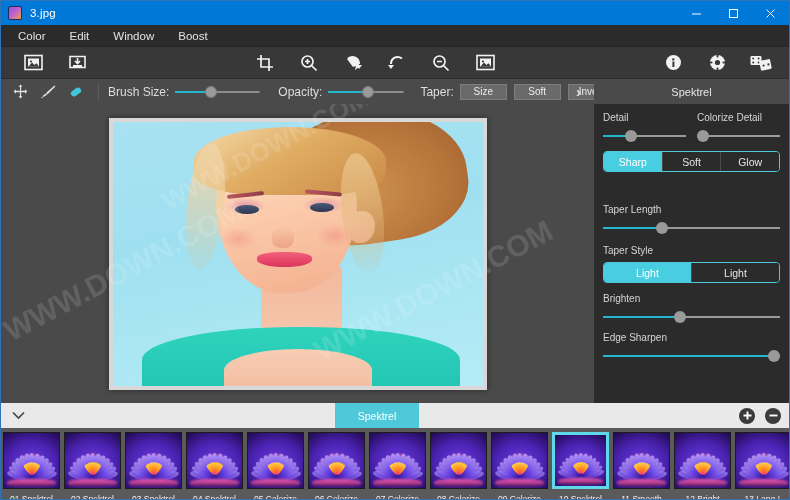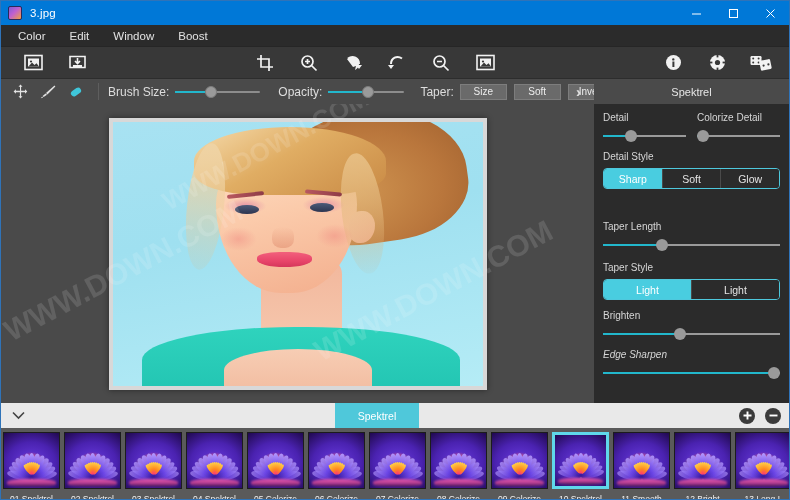--- a/index.html
+++ b/index.html
@@ -402,21 +402,20 @@
         <div class="ctrl">
           <div class="ctrl-label">Colorize Detail</div>
           <div class="sl">
             <div class="tr"></div>
               <div class="fl" style="width:5%"></div>
               <div class="kb" style="left:0%"></div>
           </div>
         </div>
       </div>
 
-      <div class="sec-label">Detail Style</div>
       <div class="seg">
         <div class="active">Sharp</div>
         <div>Soft</div>
         <div>Glow</div>
       </div>
 
       <div style="margin-bottom:11px;margin-top:32px;">
         <div class="ctrl-label">Taper Length</div>
         <div class="sl">
           <div class="tr"></div>
@@ -435,21 +434,21 @@
         <div class="ctrl">
           <div class="ctrl-label">Brighten</div>
           <div class="sl">
             <div class="tr"></div>
               <div class="fl" style="width:46%"></div>
               <div class="kb" style="left:40%"></div>
           </div>
         </div>
       </div>
 
-      <div style="margin-bottom:11px;font-style:italic;">
+      <div style="margin-bottom:11px;">
         <div class="ctrl-label">Edge Sharpen</div>
         <div class="sl">
           <div class="tr"></div>
             <div class="fl" style="width:96%"></div>
             <div class="kb" style="left:93%"></div>
         </div>
       </div>
 
 
     </div>

